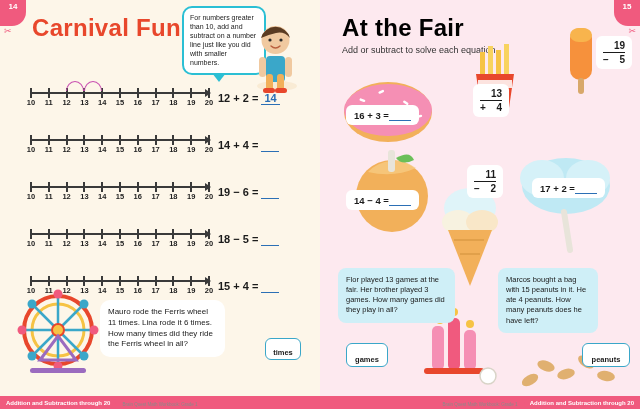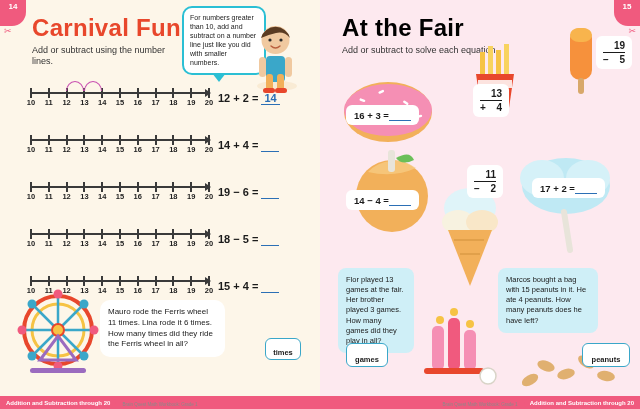--- a/index.html
+++ b/index.html
@@ -138,21 +138,20 @@
 
 <div class="spread">
 
   <div class="page page-left">
 
     <div class="corner corner-left">14</div>
     <div class="scissors scissors-left">✂</div>
 
     <div style="position:absolute;left:32px;top:14px;">
       <div class="title title-left">Carnival Fun</div>
-      <div class="subtitle" style="width:150px;">Add or subtract using the number lines.</div>
     </div>
 
     <div class="bubble" style="left:182px;top:6px;width:84px;">For numbers greater than 10, add and subtract on a number line just like you did with smaller numbers.</div>
 
     <svg class="svgfull" viewBox="0 0 320 409">
       <ellipse cx="277" cy="86" rx="20" ry="5" fill="#f6dfc0" opacity=".5"></ellipse>
       <rect x="266" y="56" width="19" height="26" rx="4" fill="#3aa7c9"></rect>
       <rect x="266" y="74" width="7" height="18" rx="3" fill="#f2b05a"></rect>
       <rect x="277" y="74" width="7" height="18" rx="3" fill="#f2b05a"></rect>
       <rect x="263" y="88" width="12" height="5" rx="2.5" fill="#e8472c"></rect>
@@ -498,21 +497,21 @@
     </div>
     <div class="hcard" style="left:26px;top:190px;">
       <span>14 − 4 =</span>
       <span class="ul">&nbsp;</span>
     </div>
     <div class="hcard" style="left:212px;top:178px;">
       <span>17 + 2 =</span>
       <span class="ul">&nbsp;</span>
     </div>
 
-    <div class="story" style="left:18px;top:268px;width:76px;">Flor played 13 games at the fair. Her brother played 3 games. How many games did they play in all?</div>
+    <div class="story" style="left:18px;top:268px;width:117px;">Flor played 13 games at the fair. Her brother played 3 games. How many games did they play in all?</div>
     <div class="ansbox" style="left:26px;top:343px;width:42px;height:24px;">games</div>
 
     <div class="story" style="left:178px;top:268px;width:100px;">Marcos bought a bag with 15 peanuts in it. He ate 4 peanuts. How many peanuts does he have left?</div>
     <div class="ansbox" style="left:262px;top:343px;width:48px;height:24px;">peanuts</div>
 
     <div class="footer-band footer-right">
       <div class="footer-label" style="margin-left:auto;border-radius:8px 0 0 8px;">Addition and Subtraction through 20</div>
     </div>
     <div class="footer-center">Brain Quest Math Workbook: Grade 1</div>
   </div>

